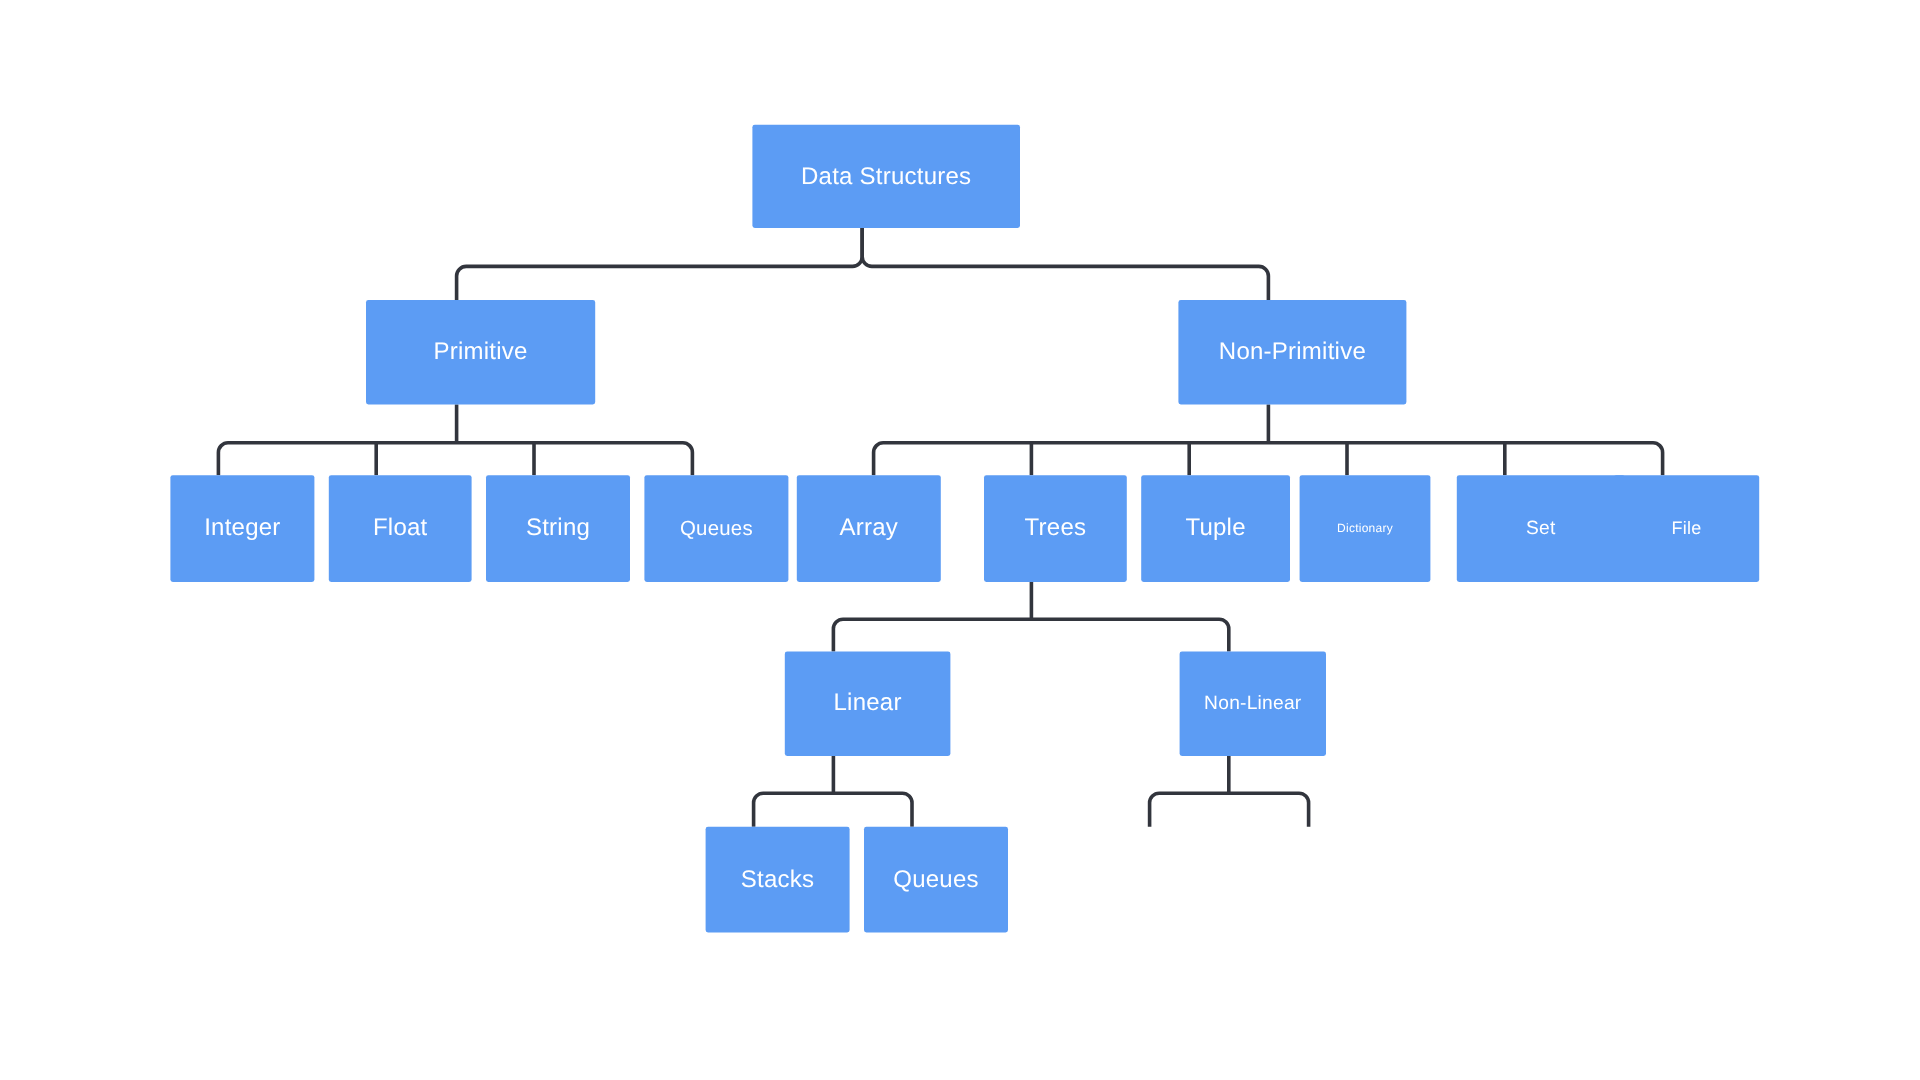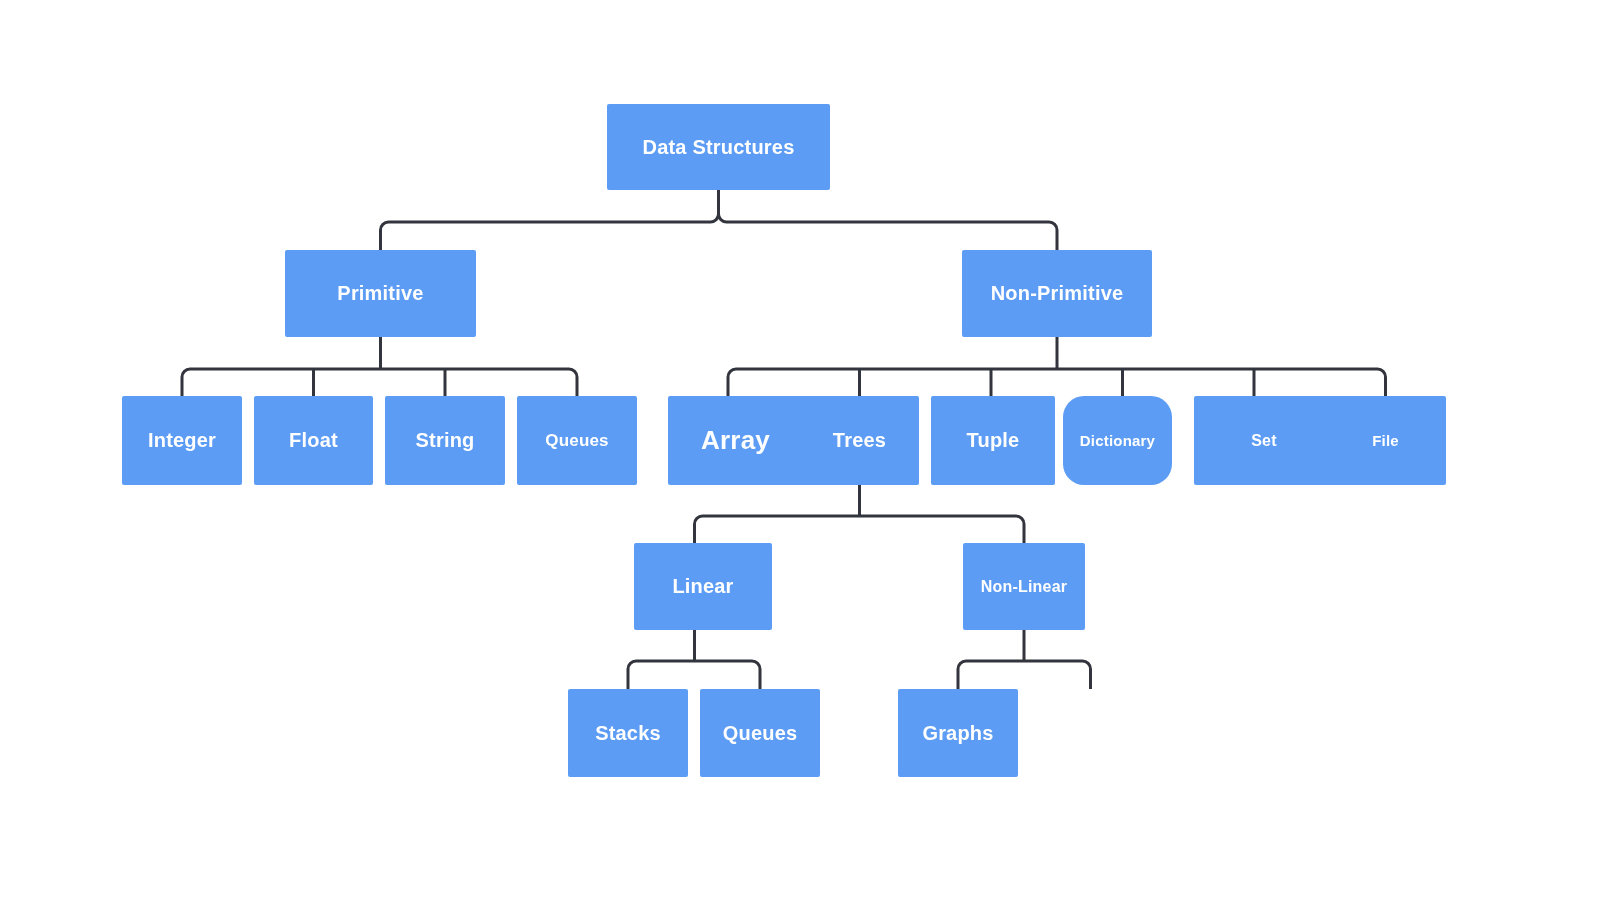--- a/index.html
+++ b/index.html
@@ -30,37 +30,38 @@
   }
   .node {
     position: absolute;
     z-index: 1;
     background: var(--node-fill, #5C9CF4);
     color: var(--node-text, #ffffff);
     display: flex;
     align-items: center;
     justify-content: center;
     text-align: center;
-    font-weight: bold;
+    font-weight: normal;
     letter-spacing: 0.2px;
     border-radius: 2px;
     box-sizing: border-box;
+    margin-left: 20px;
   }
   
   .n-root        { left: 607px;  top: 104px; width: 223px; height: 86px; font-size: 20px; }
   .n-primitive   { left: 285px;  top: 250px; width: 191px; height: 87px; font-size: 20px; }
   .n-nonprimitive{ left: 962px;  top: 250px; width: 190px; height: 87px; font-size: 20px; }
   .n-integer     { left: 122px;  top: 396px; width: 120px; height: 89px; font-size: 20px; }
   .n-float       { left: 254px;  top: 396px; width: 119px; height: 89px; font-size: 20px; }
   .n-string      { left: 385px;  top: 396px; width: 120px; height: 89px; font-size: 20px; }
   .n-boolean     { left: 517px;  top: 396px; width: 120px; height: 89px; font-size: 17px; }
-  .n-array       { left: 668px;  top: 396px; width: 135px; height: 89px; font-size: 26px; }
+  .n-array       { left: 644px;  top: 396px; width: 120px; height: 89px; font-size: 20px; }
   .n-list        { left: 800px;  top: 396px; width: 119px; height: 89px; font-size: 20px; }
   .n-tuple       { left: 931px;  top: 396px; width: 124px; height: 89px; font-size: 20px; }
-  .n-dictionary  { left: 1063px; top: 396px; width: 109px; height: 89px; font-size: 15px; border-radius: 21px; }
+  .n-dictionary  { left: 1063px; top: 396px; width: 109px; height: 89px; font-size: 10px; }
   .n-set         { left: 1194px; top: 396px; width: 140px; height: 89px; font-size: 16px; }
   .n-file        { left: 1325px; top: 396px; width: 121px; height: 89px; font-size: 15px; }
   .n-linear      { left: 634px;  top: 543px; width: 138px; height: 87px; font-size: 20px; }
   .n-nonlinear   { left: 963px;  top: 543px; width: 122px; height: 87px; font-size: 16px; }
   .n-stacks      { left: 568px;  top: 689px; width: 120px; height: 88px; font-size: 20px; }
   .n-queues      { left: 700px;  top: 689px; width: 120px; height: 88px; font-size: 20px; }
   .n-graphs      { left: 898px;  top: 689px; width: 120px; height: 88px; font-size: 20px; }
   .n-trees       { left: 1030px; top: 689px; width: 121px; height: 88px; font-size: 20px; }
 </style>
 </head>
@@ -112,15 +113,14 @@
   <div class="node n-dictionary">Dictionary</div>
   <div class="node n-set">Set</div>
   <div class="node n-file">File</div>
 
   <div class="node n-linear">Linear</div>
   <div class="node n-nonlinear">Non-Linear</div>
 
   <div class="node n-stacks">Stacks</div>
   <div class="node n-queues">Queues</div>
 
-  <div class="node n-graphs">Graphs</div>
 
 </div>
 
 </body></html>

